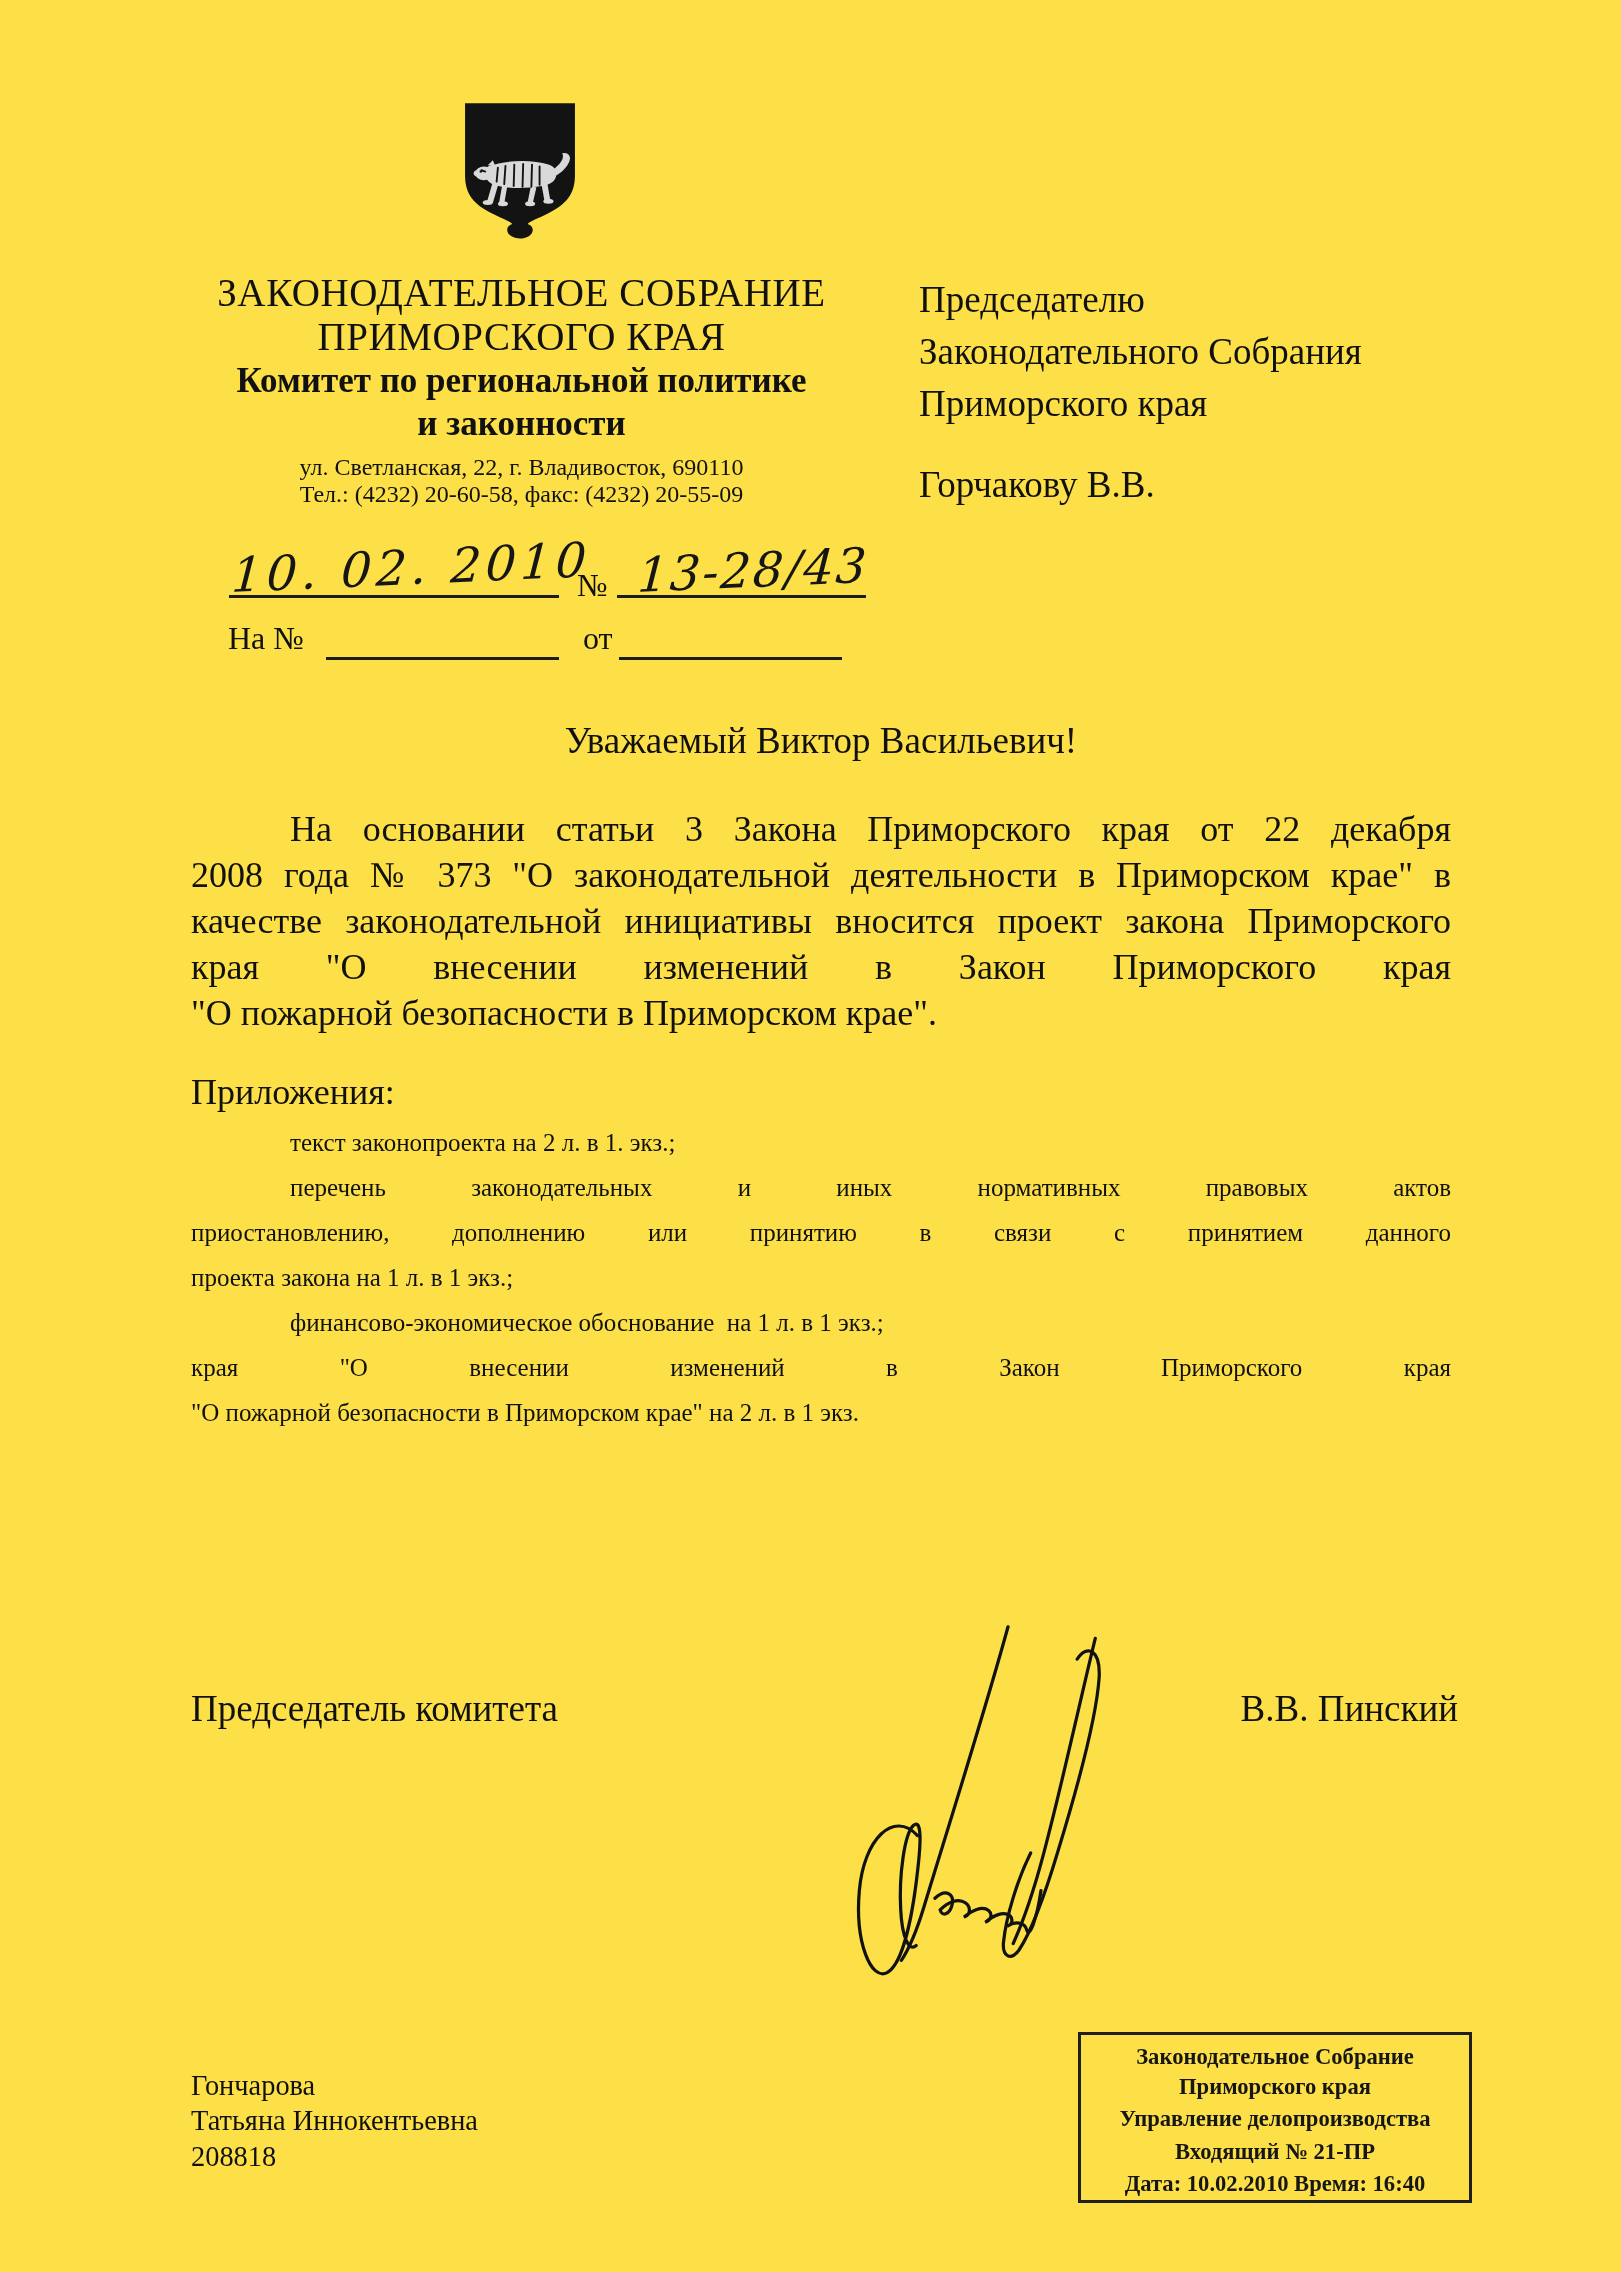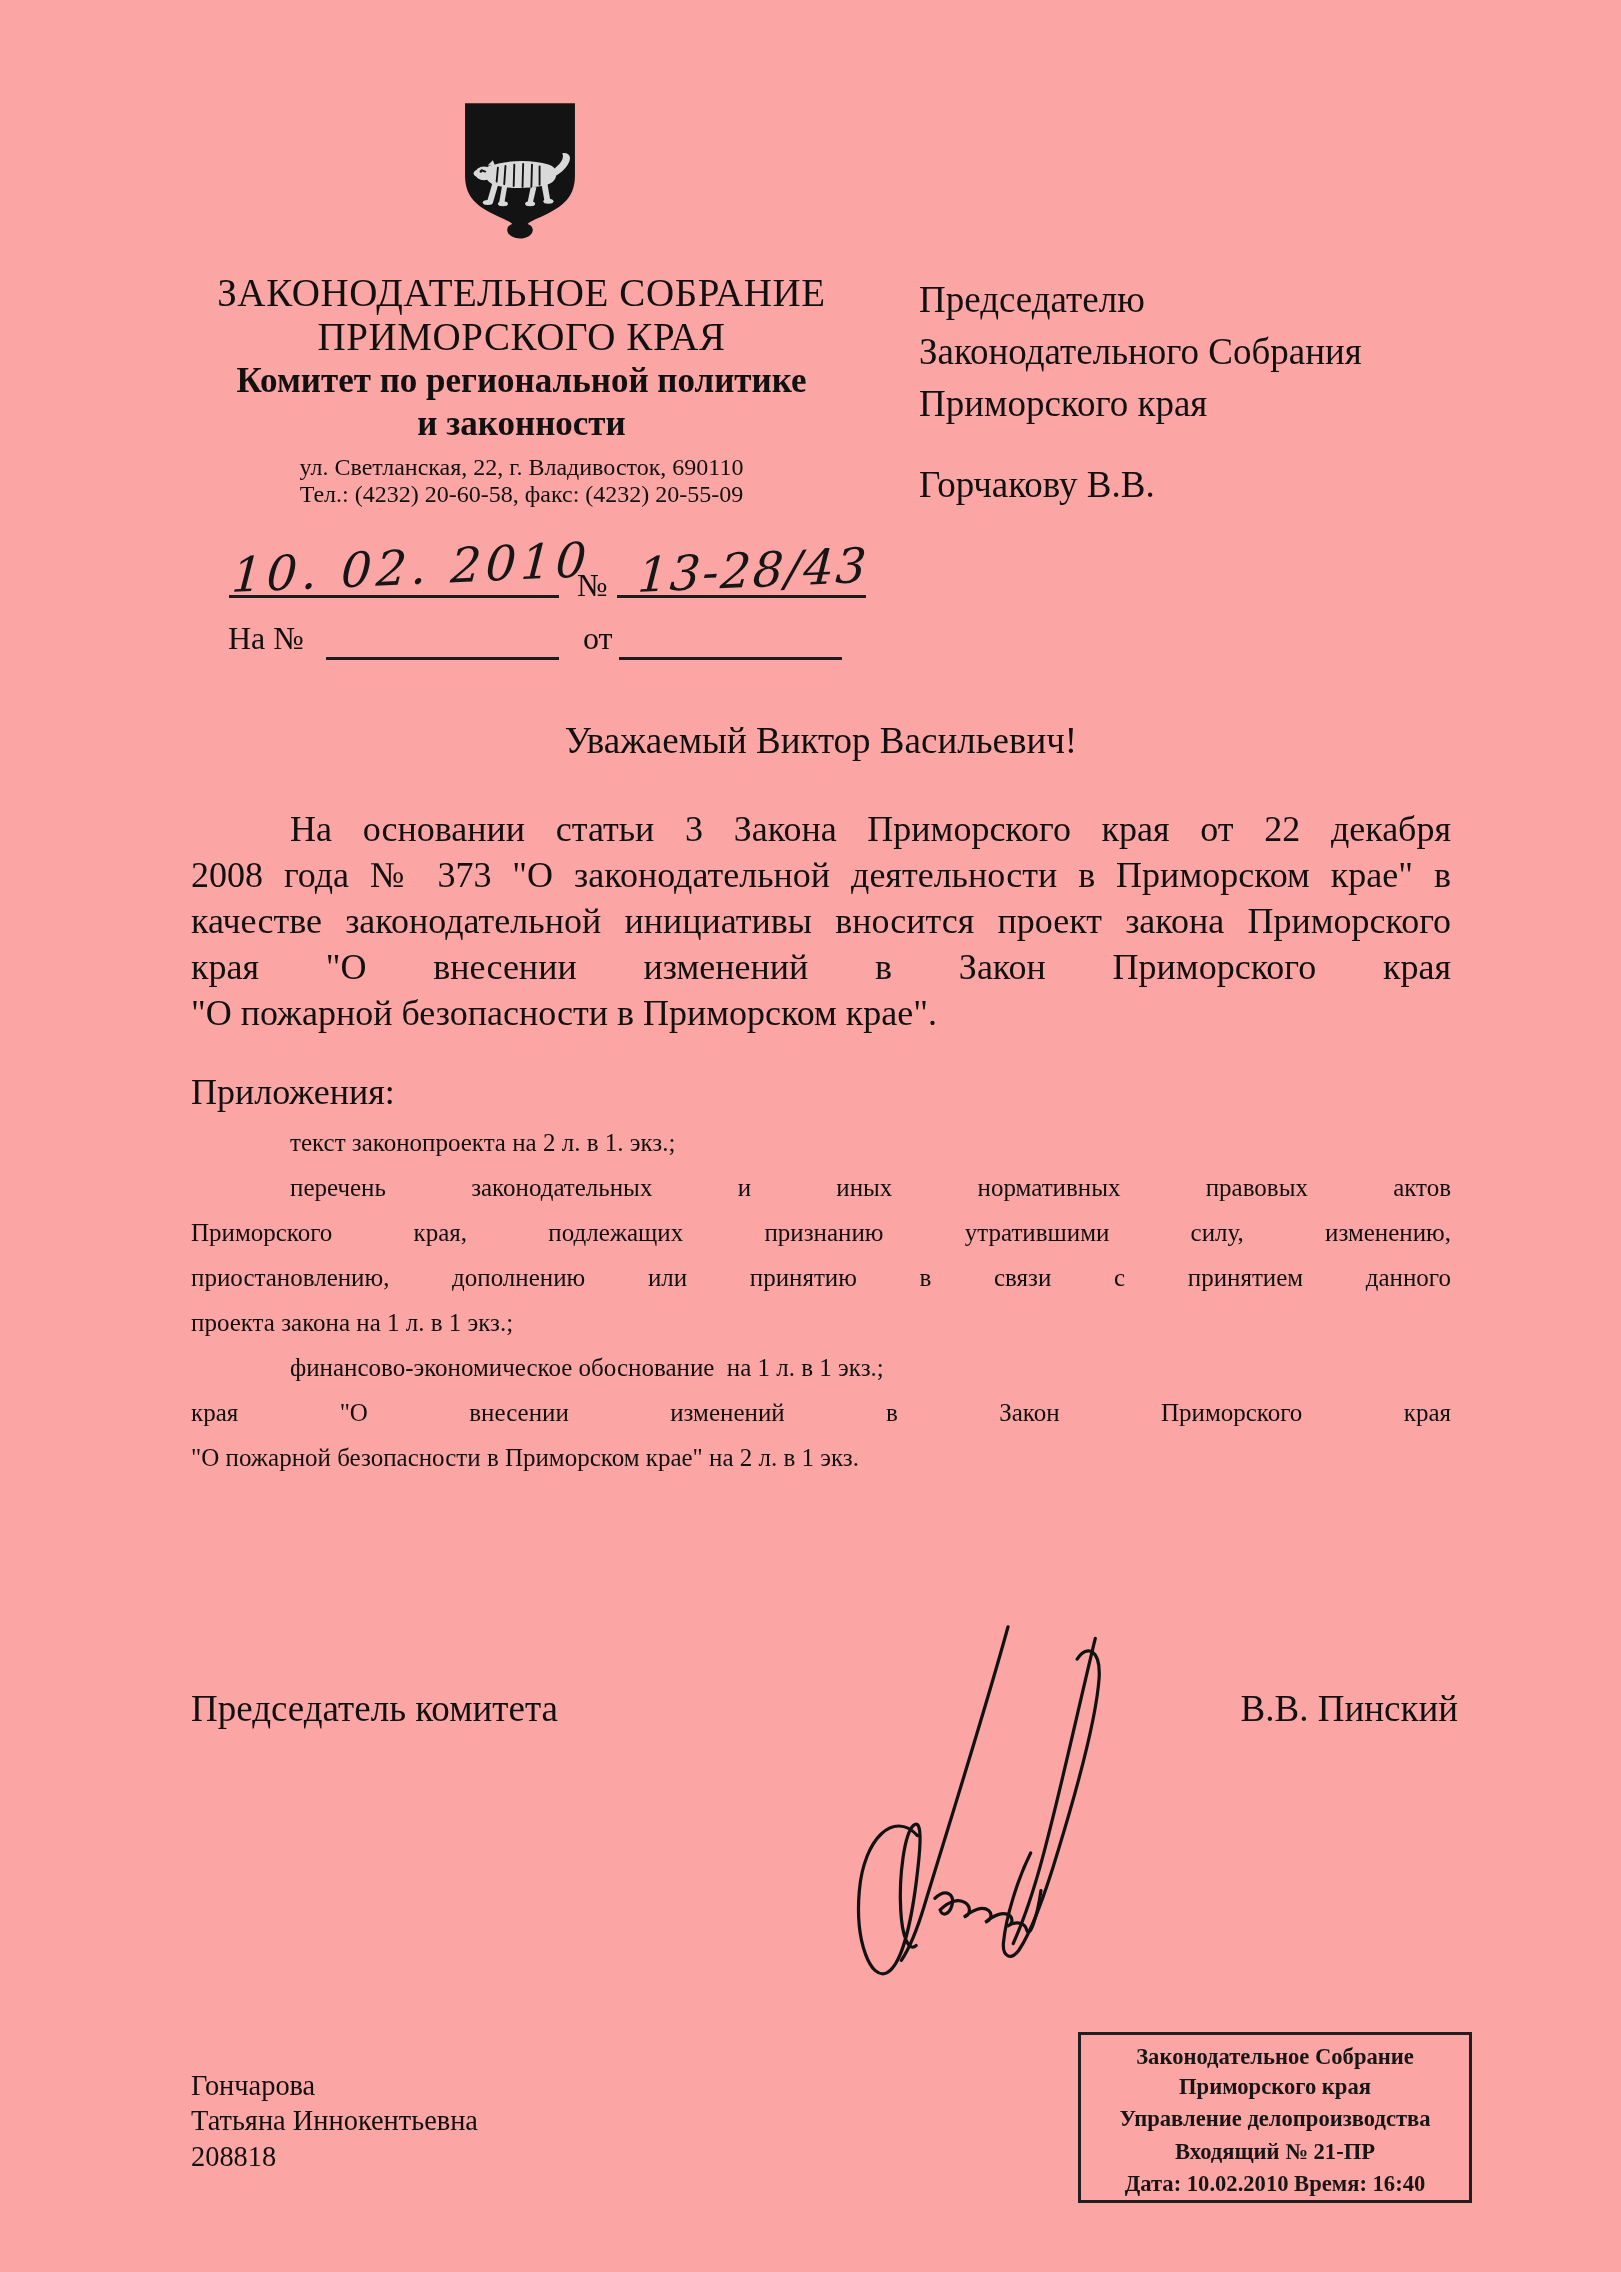--- a/index.html
+++ b/index.html
@@ -1,20 +1,20 @@
 <!DOCTYPE html>
 <html style="font-size:10.3px"><head>
 <meta charset="utf-8">
 <style>
   html,body{margin:0;padding:0;background:#ffffff;}
   .page{
     position:relative;
     width:1622px;
     height:2273px;
-    background:#fca5a5;
+    background:#fde047;
     font-family:"Liberation Serif", serif;
     color:#111;
     overflow:hidden;
   }
   .abs{position:absolute;}
   
   .lh-block{left:174px;top:271px;width:695px;text-align:center;}
   .org1{font-size:39px;line-height:44px;letter-spacing:0.6px;}
   .org2{font-size:39px;line-height:44px;letter-spacing:0.6px;}
   .committee{font-size:35px;line-height:43px;font-weight:bold;}
@@ -123,21 +123,20 @@
     <div class="jline">2008 года № 373 "О законодательной деятельности в Приморском крае" в</div>
     <div class="jline">качестве законодательной инициативы вносится проект закона Приморского</div>
     <div class="jline">края "О внесении изменений в Закон Приморского края</div>
     <div class="lline">"О пожарной безопасности в Приморском крае".</div>
   </div>
 
   <div class="abs col bodytext" style="top:1069px;">Приложения:</div>
   <div class="abs col listtext" style="top:1120px;">
     <div class="lline ind">текст законопроекта на 2 л. в 1. экз.;</div>
     <div class="jline ind">перечень законодательных и иных нормативных правовых актов</div>
-    <div class="jline">Приморского края, подлежащих признанию утратившими силу, изменению,</div>
     <div class="jline">приостановлению, дополнению или принятию в связи с принятием данного</div>
     <div class="lline">проекта закона на 1 л. в 1 экз.;</div>
     <div class="lline ind">финансово-экономическое обоснование&nbsp; на 1 л. в 1 экз.;</div>
     <div class="jline">края "О внесении изменений в Закон Приморского края</div>
     <div class="lline">"О пожарной безопасности в Приморском крае" на 2 л. в 1 экз.</div>
   </div>
 
   <div class="abs sigpos" style="top:1687px;">Председатель комитета</div>
   <div class="abs signame" style="top:1687px;">В.В. Пинский</div>
 

